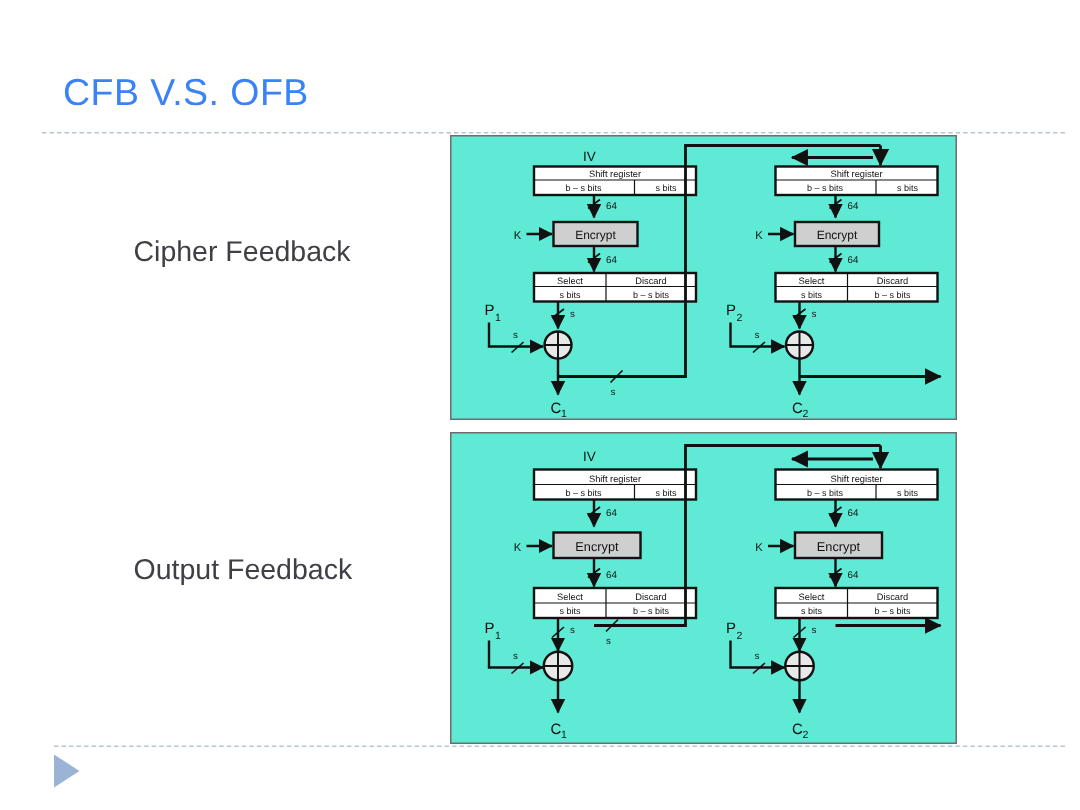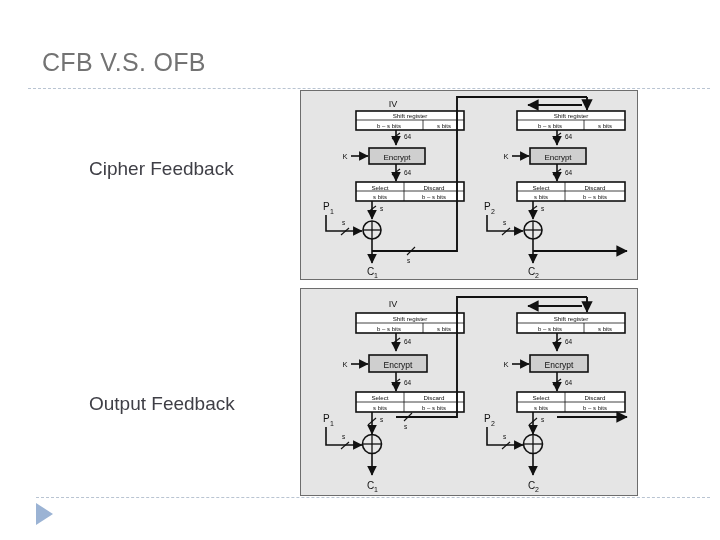--- a/index.html
+++ b/index.html
@@ -15,21 +15,21 @@
     position: relative;
   }
 
   
   #slide-title {
     position: absolute;
     left: 42px;
     top: 48px;
     font-size: 25px;
     font-weight: 400;
-    color: #737373;
+    color: #3b82f6;
     letter-spacing: 0.3px;
     white-space: nowrap;
   }
 
   
   .dash-rule {
     position: absolute;
     height: 0;
     border-top: 1px dashed #b9c4d2;
   }
@@ -58,27 +58,27 @@
 
   
   .bullet-text {
     position: absolute;
     font-size: 19px;
     color: #3f3f46;
     white-space: nowrap;
     margin-left: 41px;
   }
   #bullet-cfb { left: 48px; top: 158px; }
-  #bullet-ofb { left: 48px; top: 393px; }
+  #bullet-ofb { left: 48px; top: 370px; }
 
   
   .diagram-frame {
     position: absolute;
     border: 1px solid #6d6d6d;
-    background: #e5e5e5;
+    background: #5eead4;
     overflow: hidden;
   }
   #diagram-cfb { left: 300px; top: 90px; width: 336px; height: 188px; }
   #diagram-ofb { left: 300px; top: 288px; width: 336px; height: 206px; }
 
   .diagram-frame svg { display: block; }
 
   
   text { font-family: "Liberation Sans", sans-serif; fill: #111111; }
 </style>

